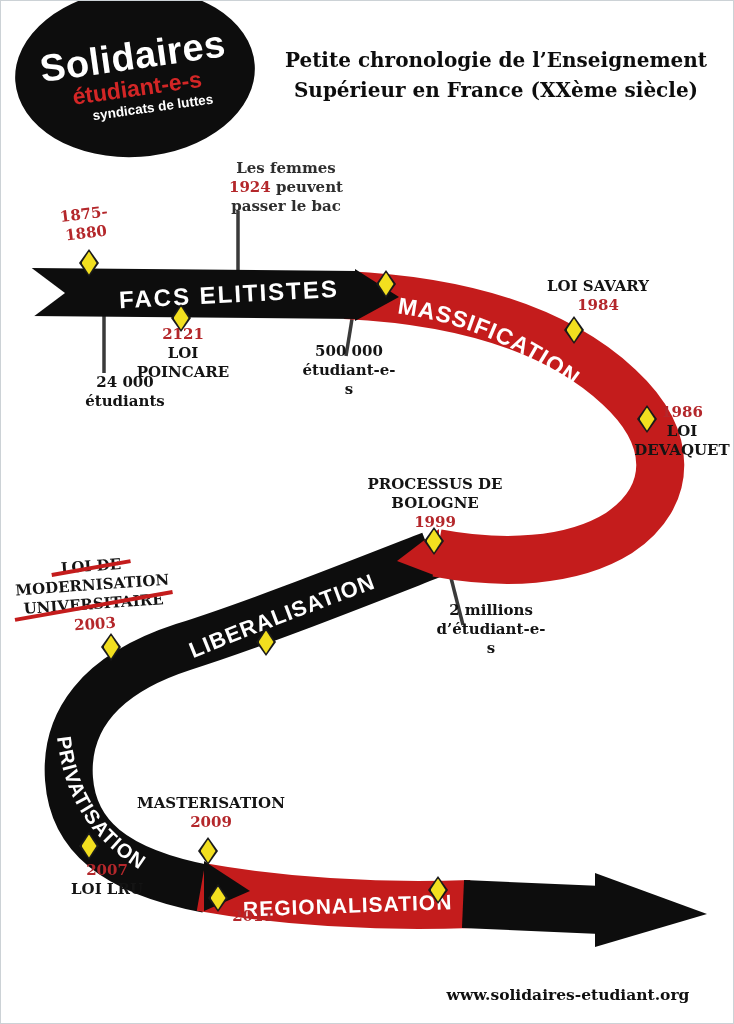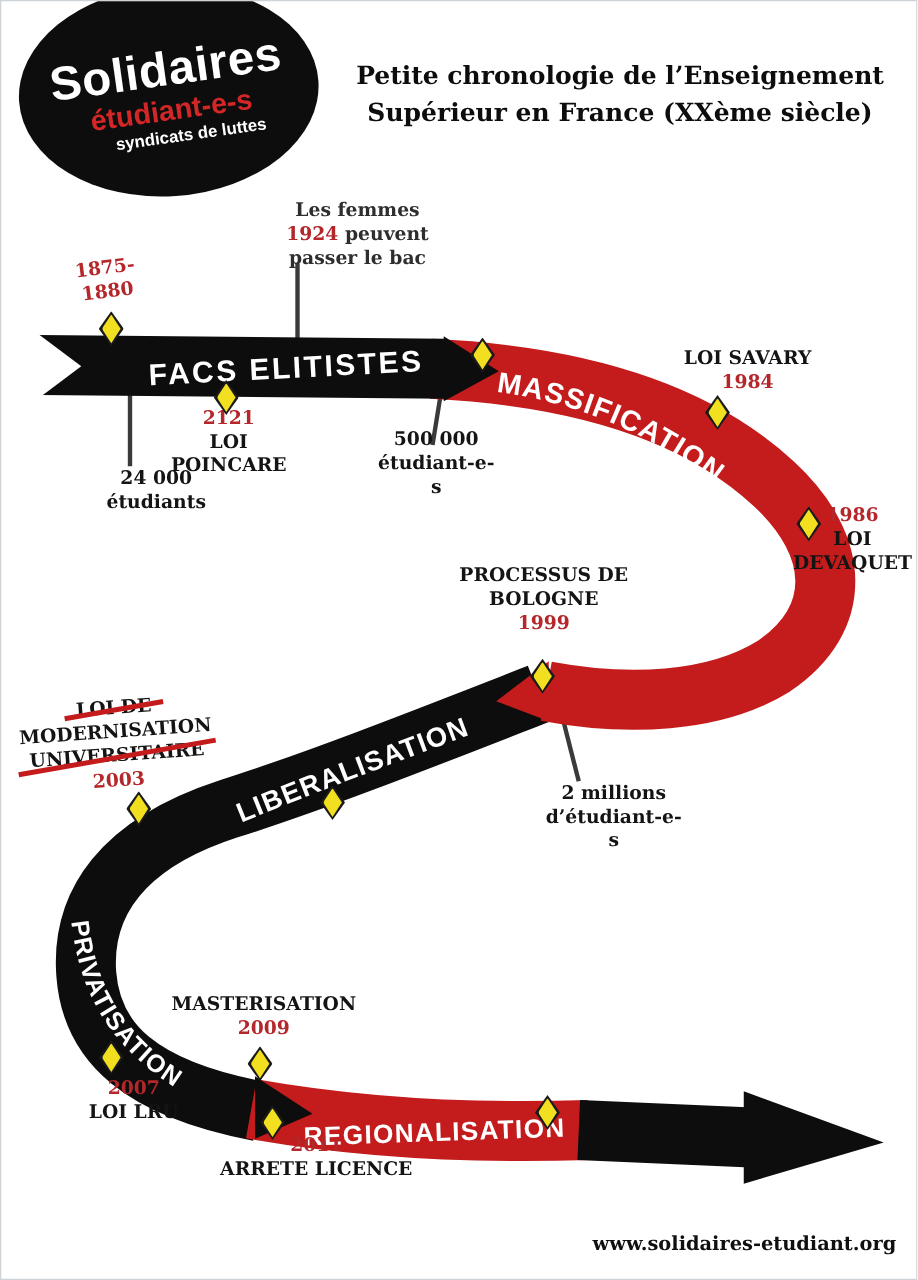--- a/index.html
+++ b/index.html
@@ -39,21 +39,21 @@
     clip-path:polygon(50% 0,100% 50%,50% 100%,0 50%);
     background:#1a1a1a;display:flex;align-items:center;justify-content:center;
   }
   .dmd::after{
     content:"";width:15px;height:23px;
     clip-path:polygon(50% 0,100% 50%,50% 100%,0 50%);
     background:#f2df1f;
   }
   
   .footer{
-    position:absolute;left:418px;top:984px;width:298px;text-align:right;
+    position:absolute;left:418px;top:984px;width:298px;text-align:center;
     font-weight:bold;font-size:15.5px;color:#101010;
   }
 </style>
 </head>
 <body>
 
 <div class="poster">
 
   <svg class="snake" width="734" height="1024" viewBox="0 0 734 1024">
     <defs>
@@ -143,27 +143,27 @@
   <div class="lbl" style="left:58px;top:372px;width:92px;margin-left:20px;">
     <div>24 000</div>
     <div>étudiants</div>
   </div>
 
   <div class="lbl" style="left:300px;top:341px;width:96px;">
     <div>500 000</div>
     <div>étudiant-e-s</div>
   </div>
 
-  <div class="lbl" style="left:358px;top:450px;width:152px;">
+  <div class="lbl" style="left:358px;top:474px;width:152px;">
     <div>PROCESSUS DE</div>
     <div>BOLOGNE</div>
     <div class="yr">1999</div>
   </div>
 
-  <div class="lbl" style="left:434px;top:624px;width:112px;">
+  <div class="lbl" style="left:434px;top:600px;width:112px;">
     <div>2 millions</div>
     <div>d’étudiant-e-s</div>
   </div>
 
   <div class="lbl" style="left:8px;top:556px;width:168px;transform:rotate(-4deg);">
     <div><span class="strike">LOI DE</span></div>
     <div>MODERNISATION</div>
     <div><span class="strike">UNIVERSITAIRE</span></div>
     <div class="yr">2003</div>
   </div>
@@ -174,21 +174,20 @@
     <div class="yr">2009</div>
   </div>
 
   <div class="lbl" style="left:40px;top:860px;width:82px;margin-left:25px;">
     <div class="yr">2007</div>
     <div>LOI LRU</div>
   </div>
 
   <div class="lbl" style="left:168px;top:906px;width:168px;text-align:center;">
     <div class="yr">2011</div>
-    <div>ARRETE LICENCE</div>
   </div>
 
 
   <div class="dmd" style="left:78px;top:248px;"></div>
   <div class="dmd" style="left:170px;top:303px;"></div>
   <div class="dmd" style="left:375px;top:269px;"></div>
   <div class="dmd" style="left:563px;top:315px;"></div>
   <div class="dmd" style="left:636px;top:404px;"></div>
   <div class="dmd" style="left:423px;top:526px;"></div>
   <div class="dmd" style="left:100px;top:632px;"></div>

